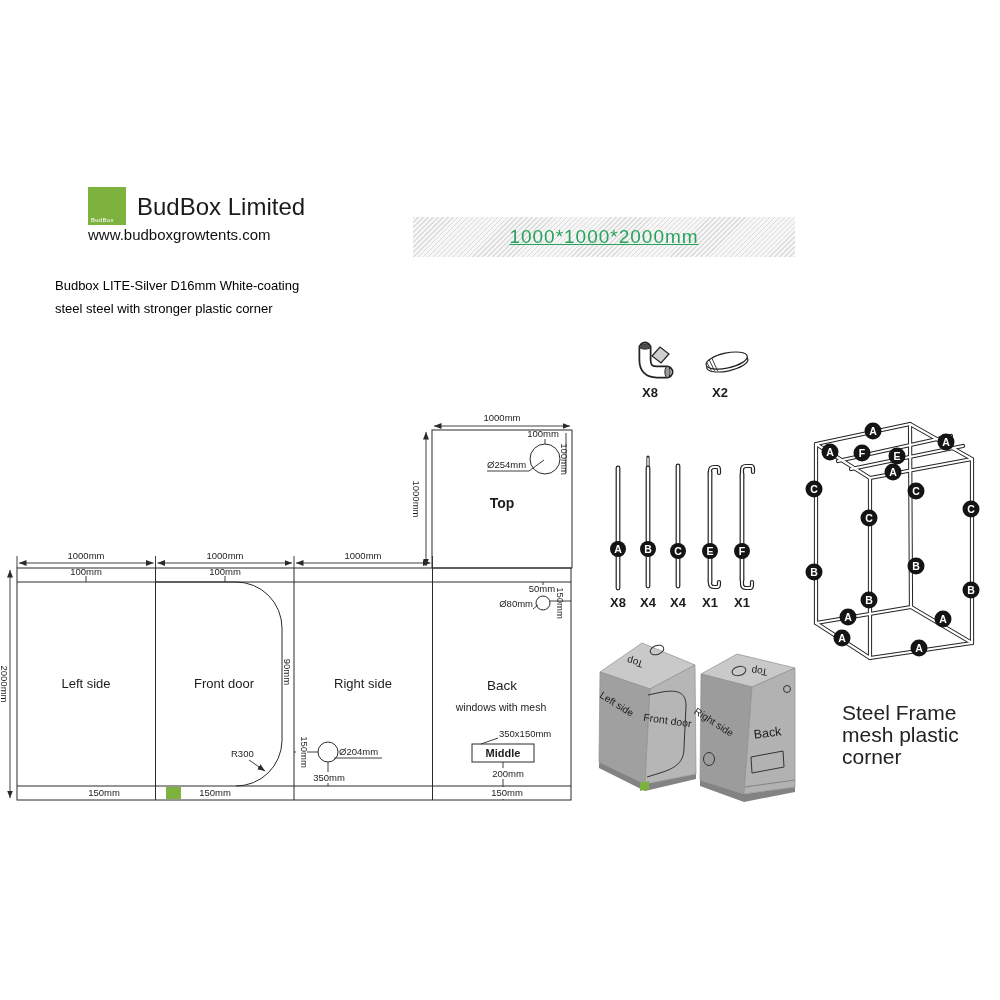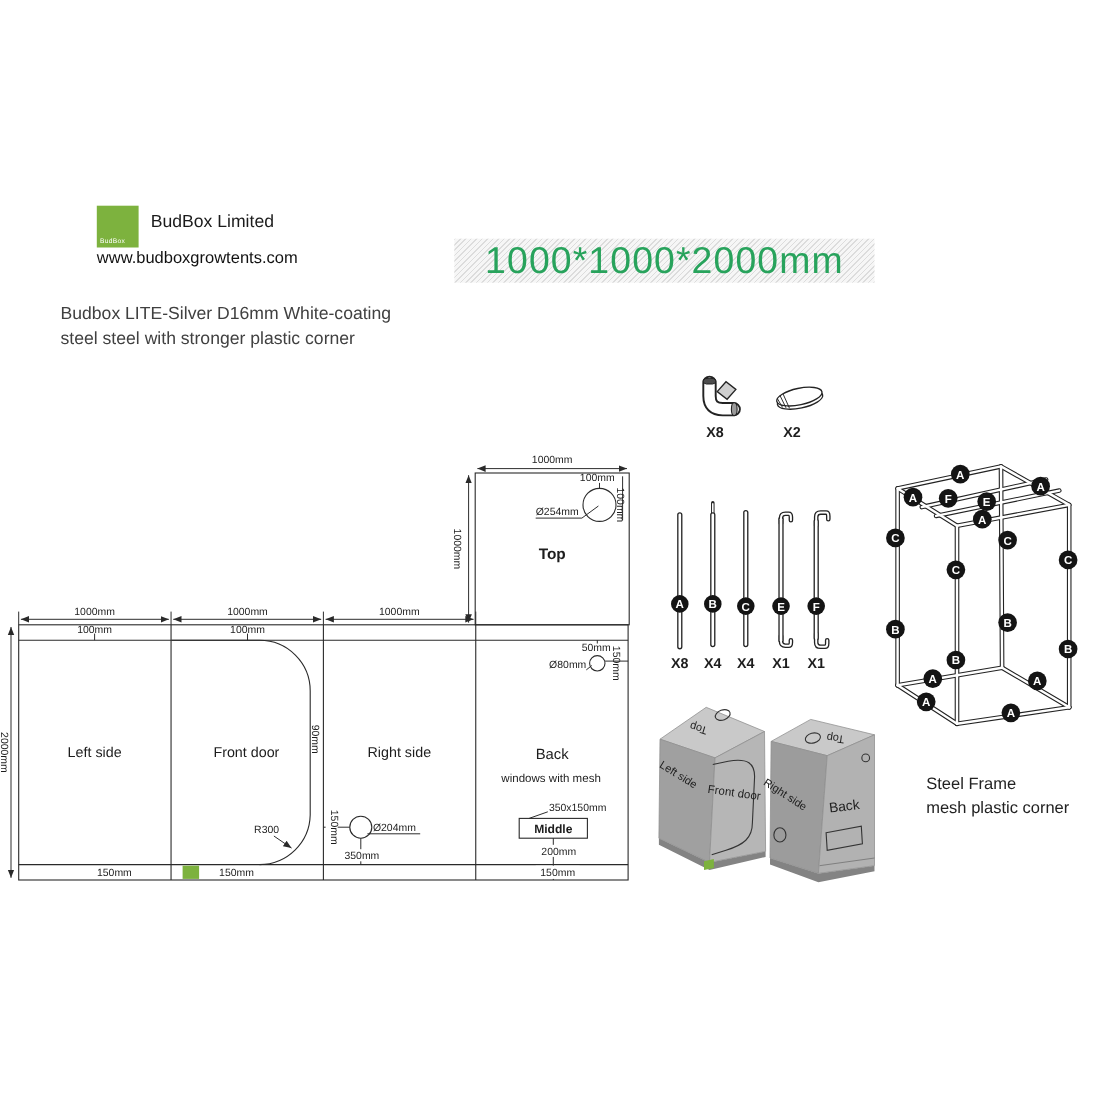--- a/index.html
+++ b/index.html
@@ -1,28 +1,28 @@
 <!DOCTYPE html>
 <html><head>
 <meta charset="utf-8">
 <style>
   html,body{margin:0;padding:0;background:#fff;}
   #canvas{position:relative;width:1000px;height:1000px;background:#fff;overflow:hidden;
           font-family:"Liberation Sans",sans-serif;color:#1d1d1d;}
   .abs{position:absolute;}
   #logo-square{left:88px;top:187px;width:38px;height:38px;background:#7db23e;}
   #logo-square span{position:absolute;left:3px;bottom:2px;font-size:6px;color:#fff;letter-spacing:.3px;}
-  #company-name{left:137px;top:193px;font-size:16px;color:#1b1b1b;}
+  #company-name{left:137px;top:193px;font-size:24px;color:#1b1b1b;}
   #website-url{left:88px;top:226px;font-size:15px;color:#111;}
   #size-banner{left:413px;top:217px;width:382px;height:40px;
     background:repeating-linear-gradient(135deg,#dcdcdc 0px,#dcdcdc 1px,#f6f6f6 1px,#f6f6f6 3.5px);
     display:flex;align-items:center;justify-content:center;
-    font-size:34px;letter-spacing:1px;color:#28a35c;}
-  #product-description{left:55px;top:274px;font-size:16px;line-height:23px;color:#404040;}
-  #frame-caption{left:842px;top:702px;font-size:15px;line-height:22px;color:#222;}
+    font-size:19px;letter-spacing:1px;color:#28a35c;text-decoration:underline;}
+  #product-description{left:55px;top:274px;font-size:13px;line-height:23px;color:#000000;}
+  #frame-caption{left:842px;top:702px;font-size:21px;line-height:22px;color:#222;}
   svg text{font-family:"Liberation Sans",sans-serif;fill:#1d1d1d;}
   .dim{font-size:9.5px;}
   .dimv{font-size:9.5px;}
   .pname{font-size:13px;}
   .ln{stroke:#2a2a2a;stroke-width:1;fill:none;}
   .dl{stroke:#2a2a2a;stroke-width:0.9;fill:none;}
   .tubeB{stroke:#232323;fill:none;stroke-linecap:round;}
   .tubeW{stroke:#ffffff;fill:none;stroke-linecap:round;}
   .mk{fill:#141414;}
   .mkt{fill:#ffffff;font-size:10.5px;font-weight:bold;text-anchor:middle;}

